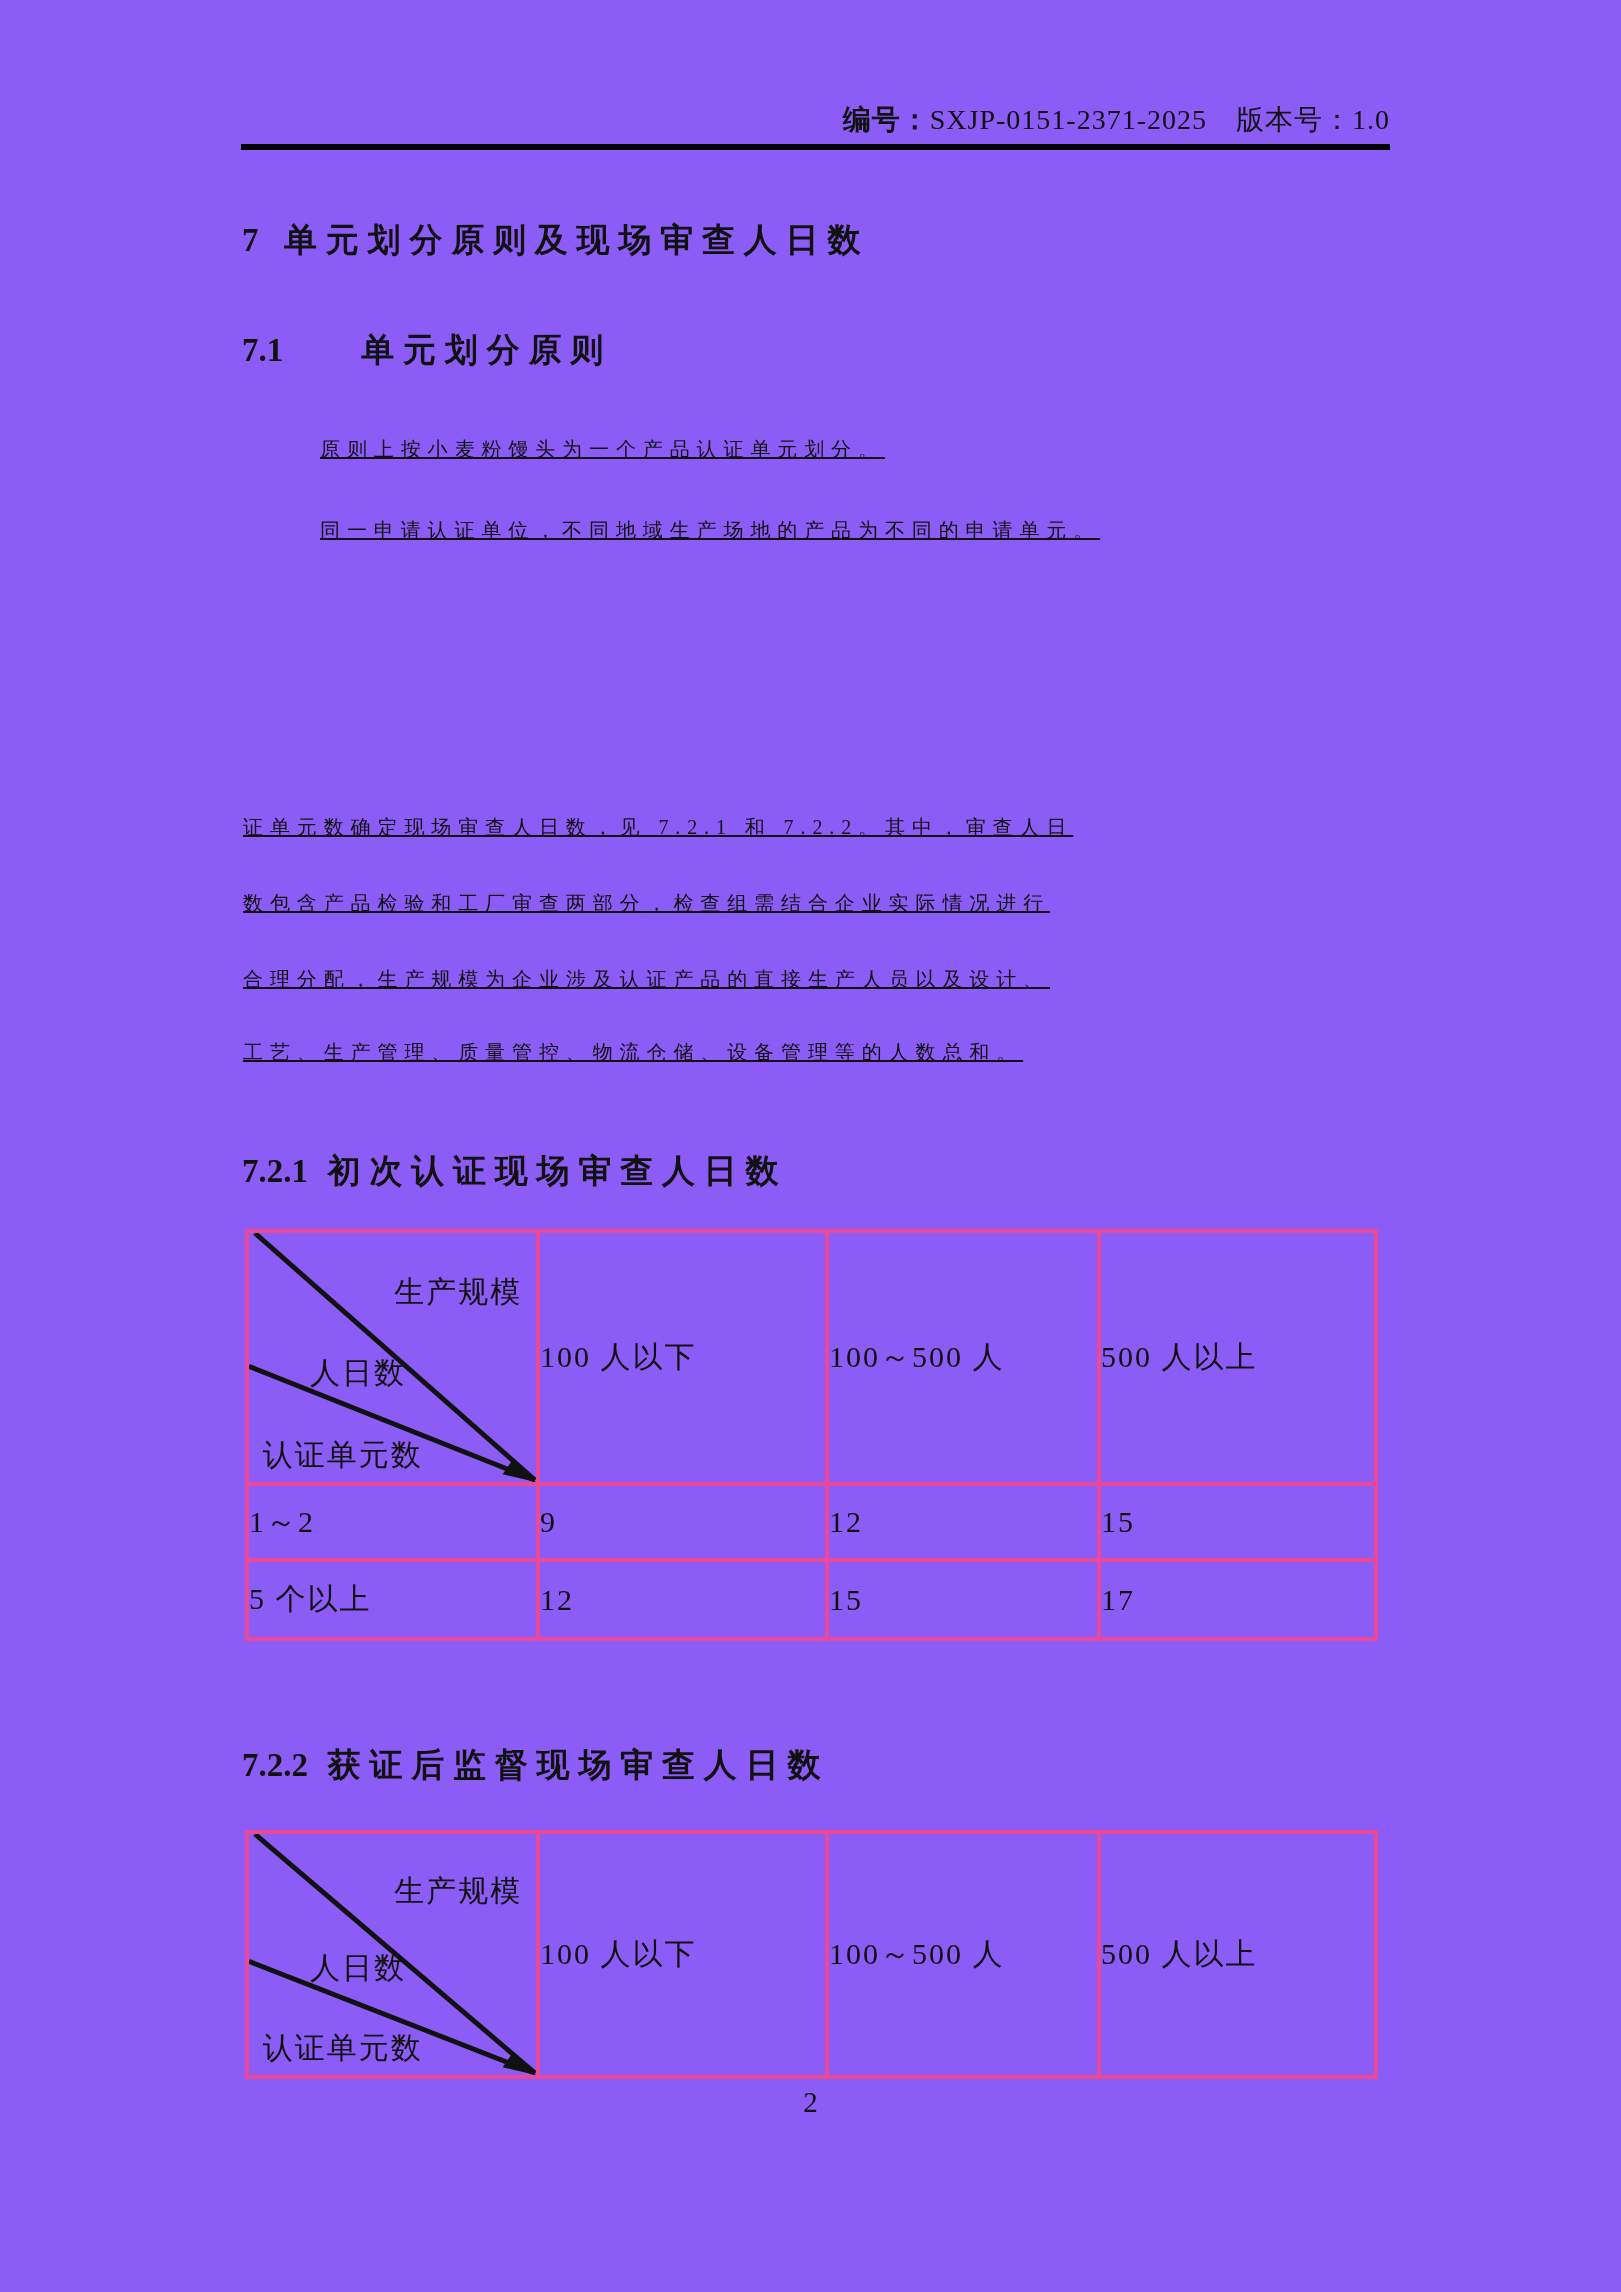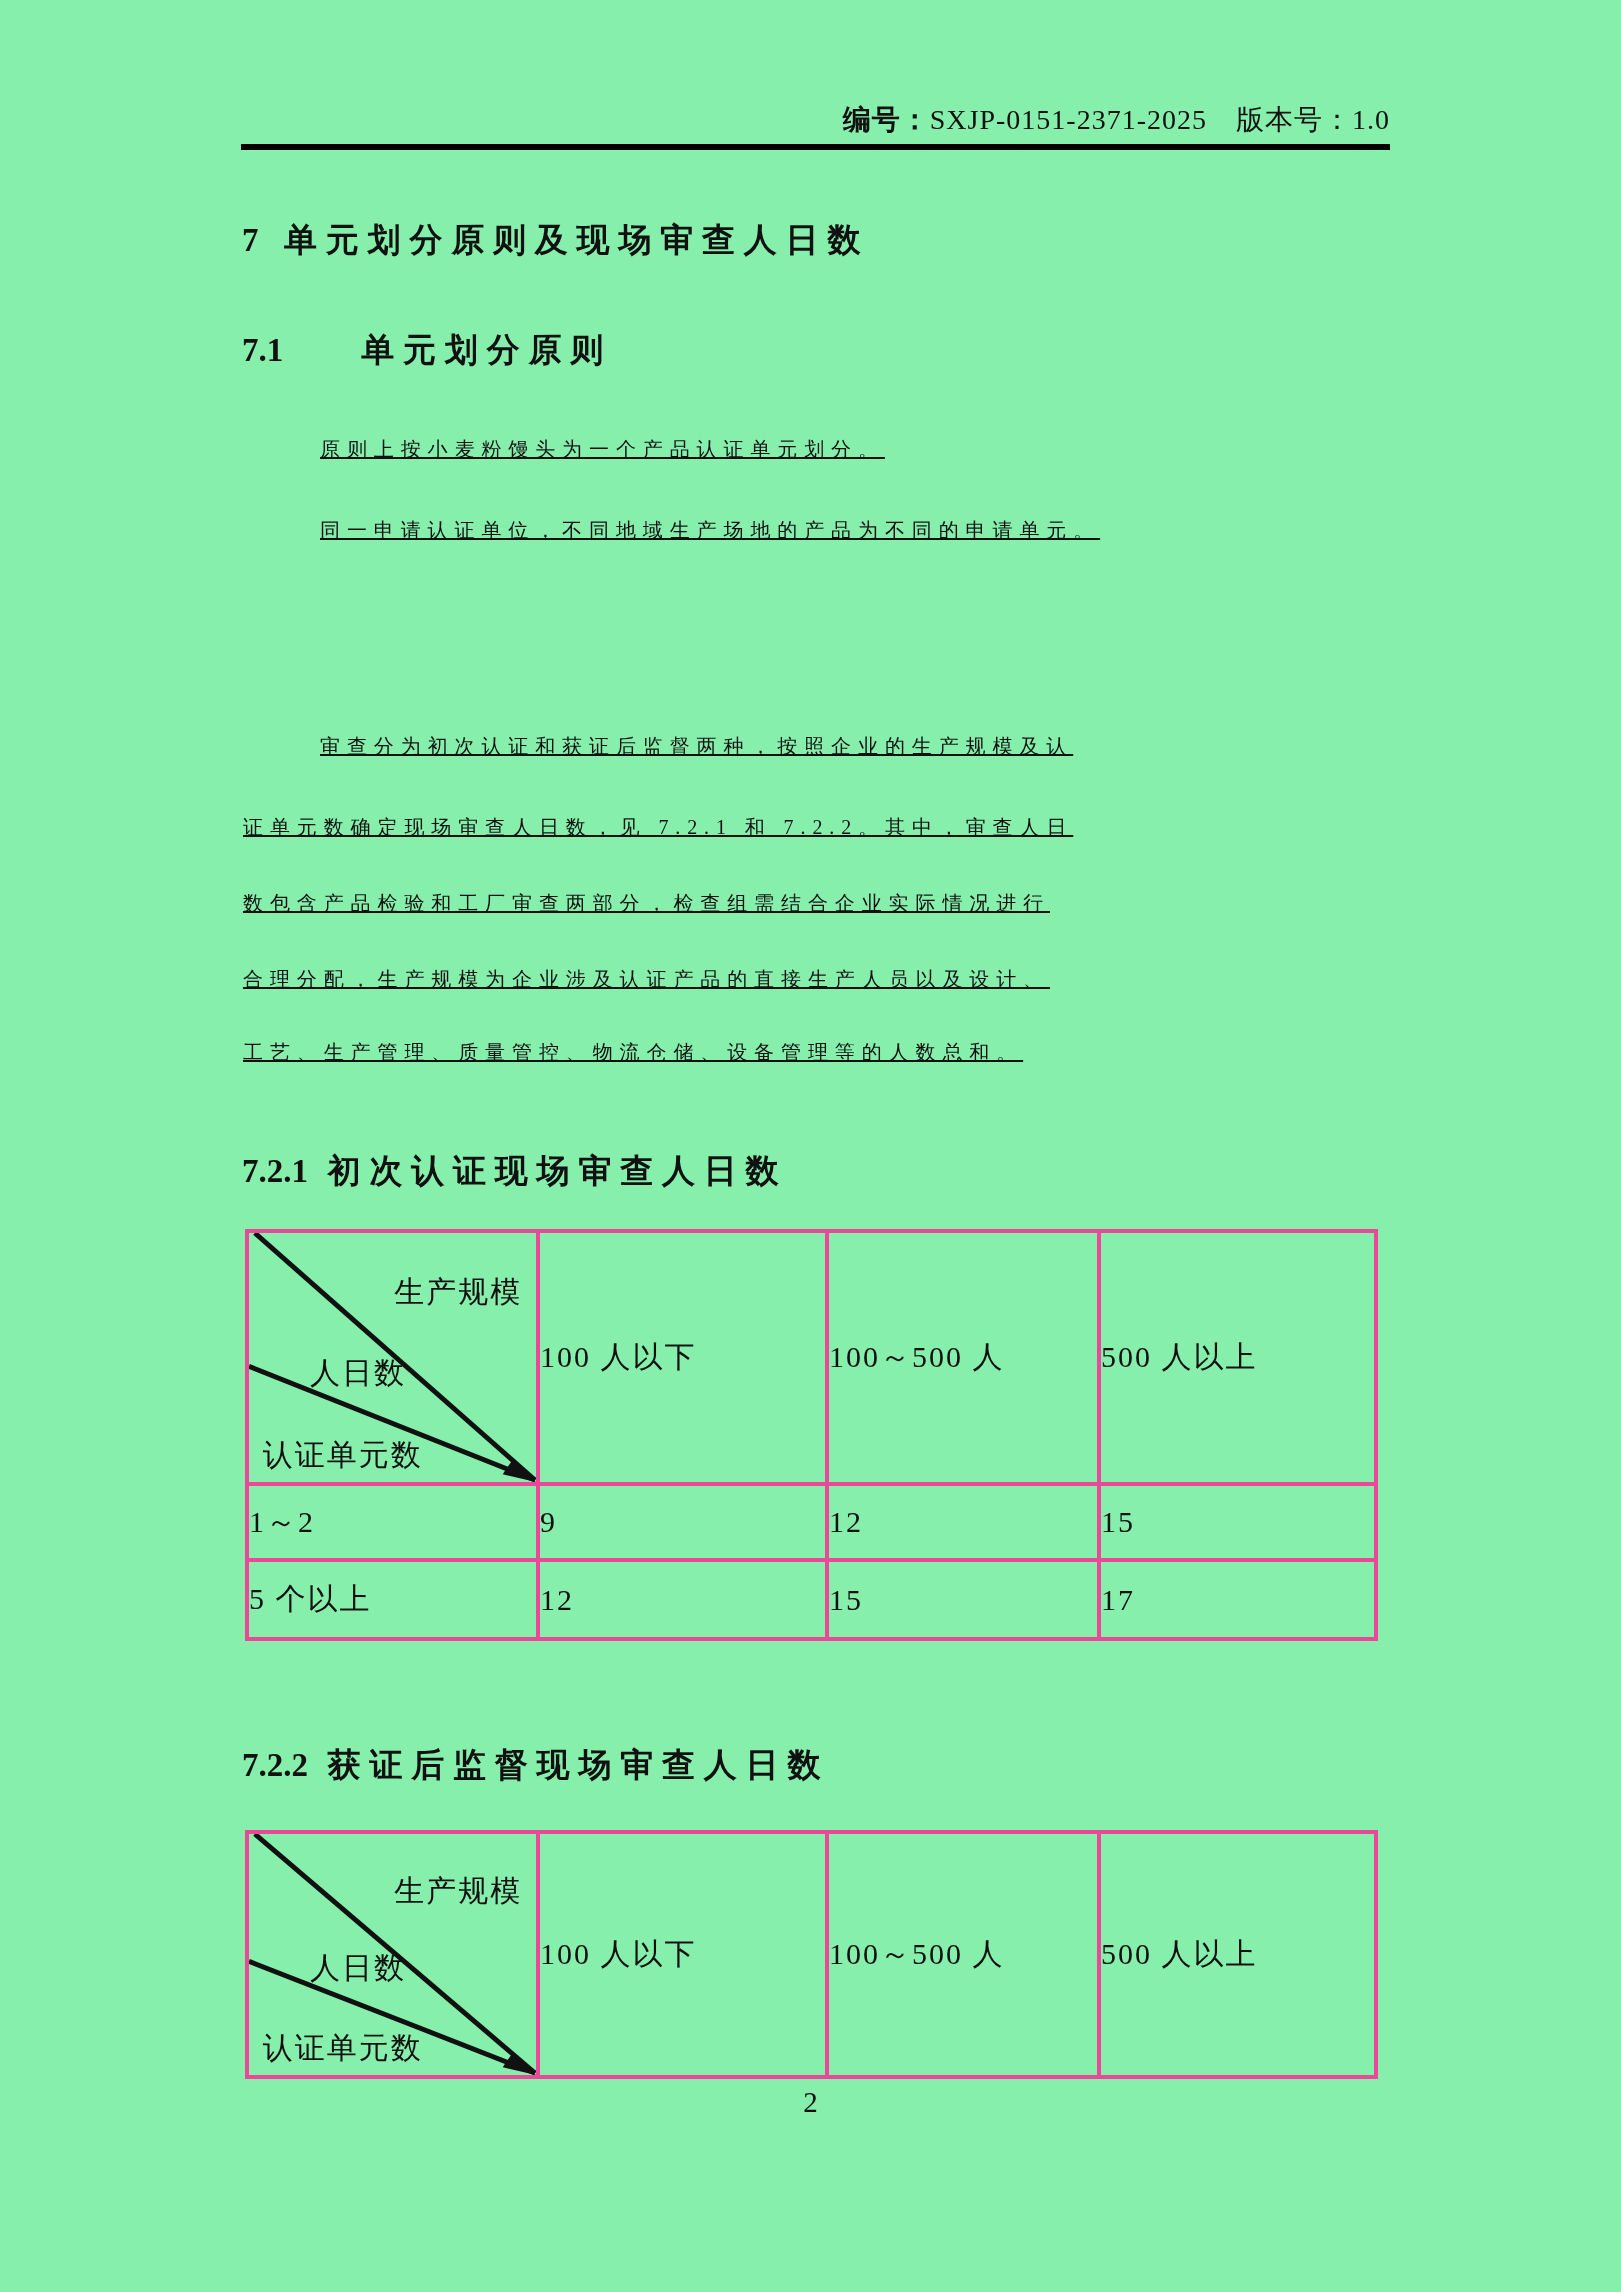--- a/index.html
+++ b/index.html
@@ -1,20 +1,20 @@
 <!DOCTYPE html>
 <html><head>
 <meta charset="utf-8">
 <style>
   html, body { margin: 0; padding: 0; background: #ffffff; }
   .page {
     position: relative;
     width: 1621px;
     height: 2293px;
-    background: #86efac;
+    background: #8b5cf6;
     color: #111111;
     font-family: "Liberation Serif", "DejaVu Serif", serif;
     overflow: hidden;
   }
   .doc-header {
     position: absolute;
     top: 101px;
     left: 241px;
     width: 1149px;
     text-align: right;
@@ -101,21 +101,20 @@
   </div>
 
   <div class="heading" style="top:328px;">
     <span>7.1</span><span class="gap-m"></span><span class="sec-title">单元划分原则</span>
   </div>
 
   <div class="bline" style="top:436px; left:320px;">原则上按小麦粉馒头为一个产品认证单元划分。</div>
   <div class="bline" style="top:517px; left:320px;">同一申请认证单位，不同地域生产场地的产品为不同的申请单元。</div>
 
 
-  <div class="bline" style="top:733px; left:320px;">审查分为初次认证和获证后监督两种，按照企业的生产规模及认</div>
   <div class="bline" style="top:814px; left:243px;">证单元数确定现场审查人日数，见 7.2.1 和 7.2.2。其中，审查人日</div>
   <div class="bline" style="top:890px; left:243px;">数包含产品检验和工厂审查两部分，检查组需结合企业实际情况进行</div>
   <div class="bline" style="top:1039px; left:243px;">工艺、生产管理、质量管控、物流仓储、设备管理等的人数总和。</div>
   <div class="bline" style="top:966px; left:243px;">合理分配，生产规模为企业涉及认证产品的直接生产人员以及设计、</div>
 
   <div class="heading" style="top:1149px;">
     <span>7.2.1</span><span class="gap-xs"></span><span class="sec-title">初次认证现场审查人日数</span>
   </div>
 
   <table class="dtable" style="left:245px; top:1229px; width:1129px;">

